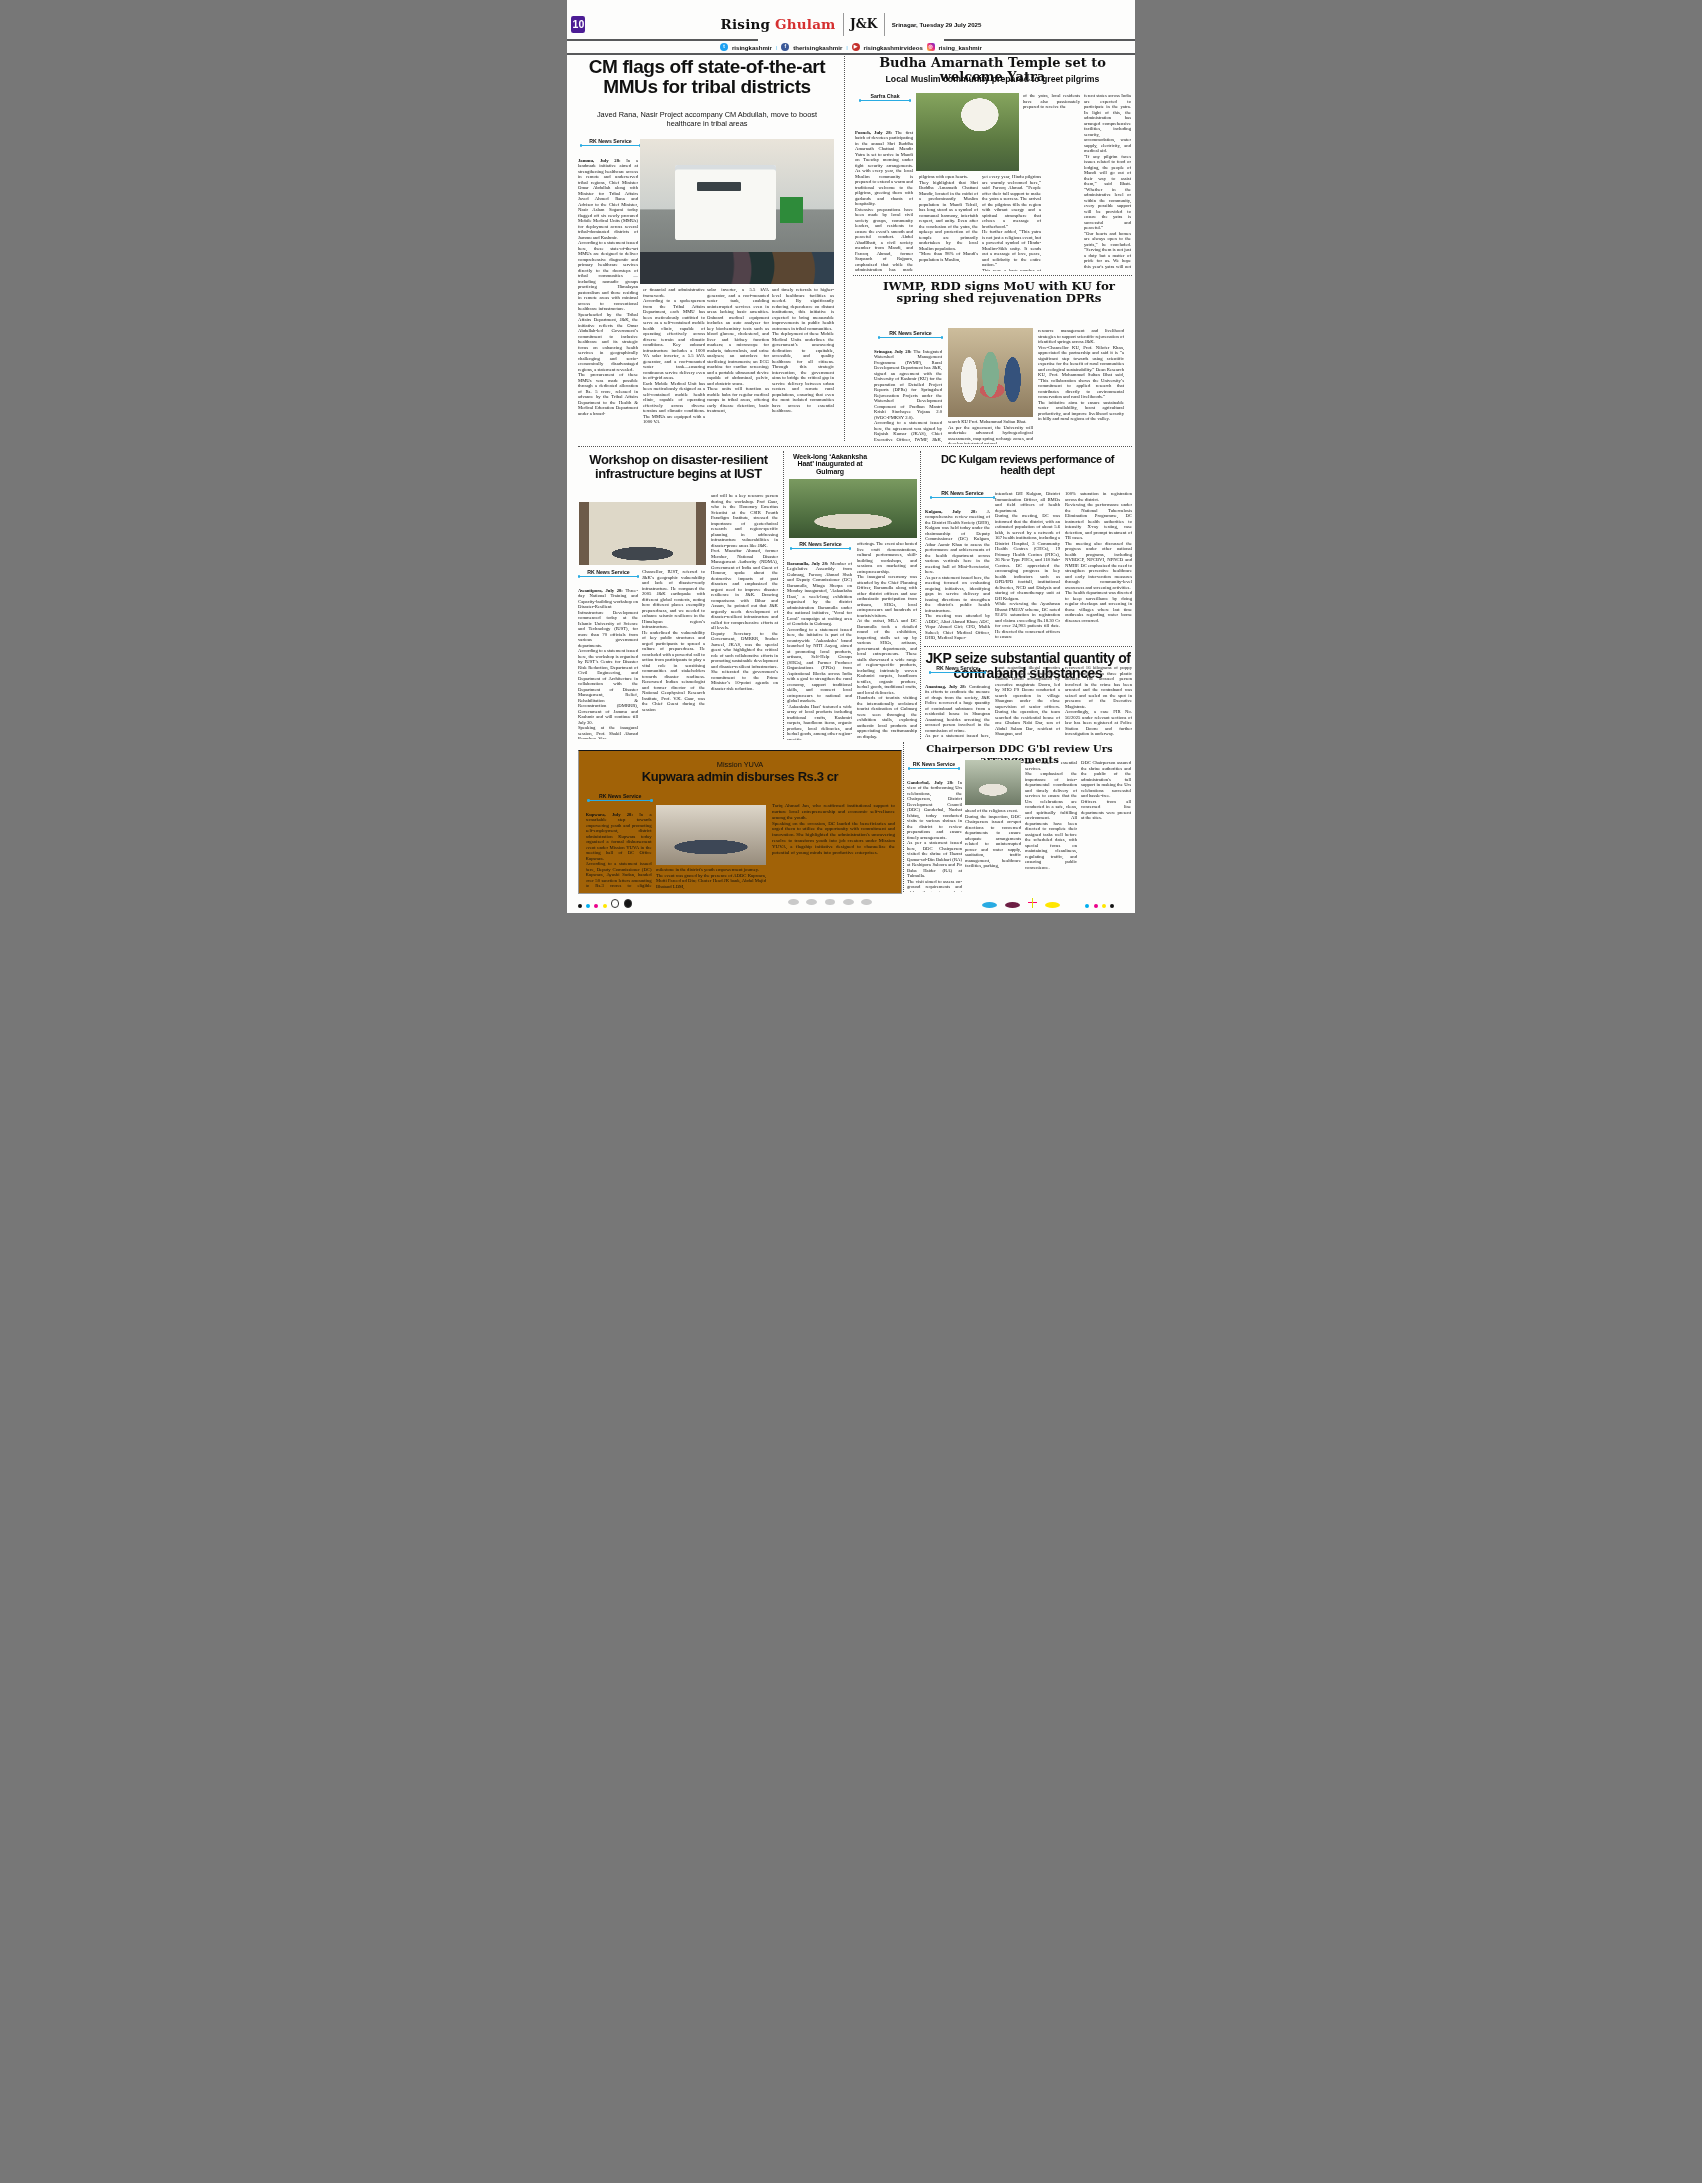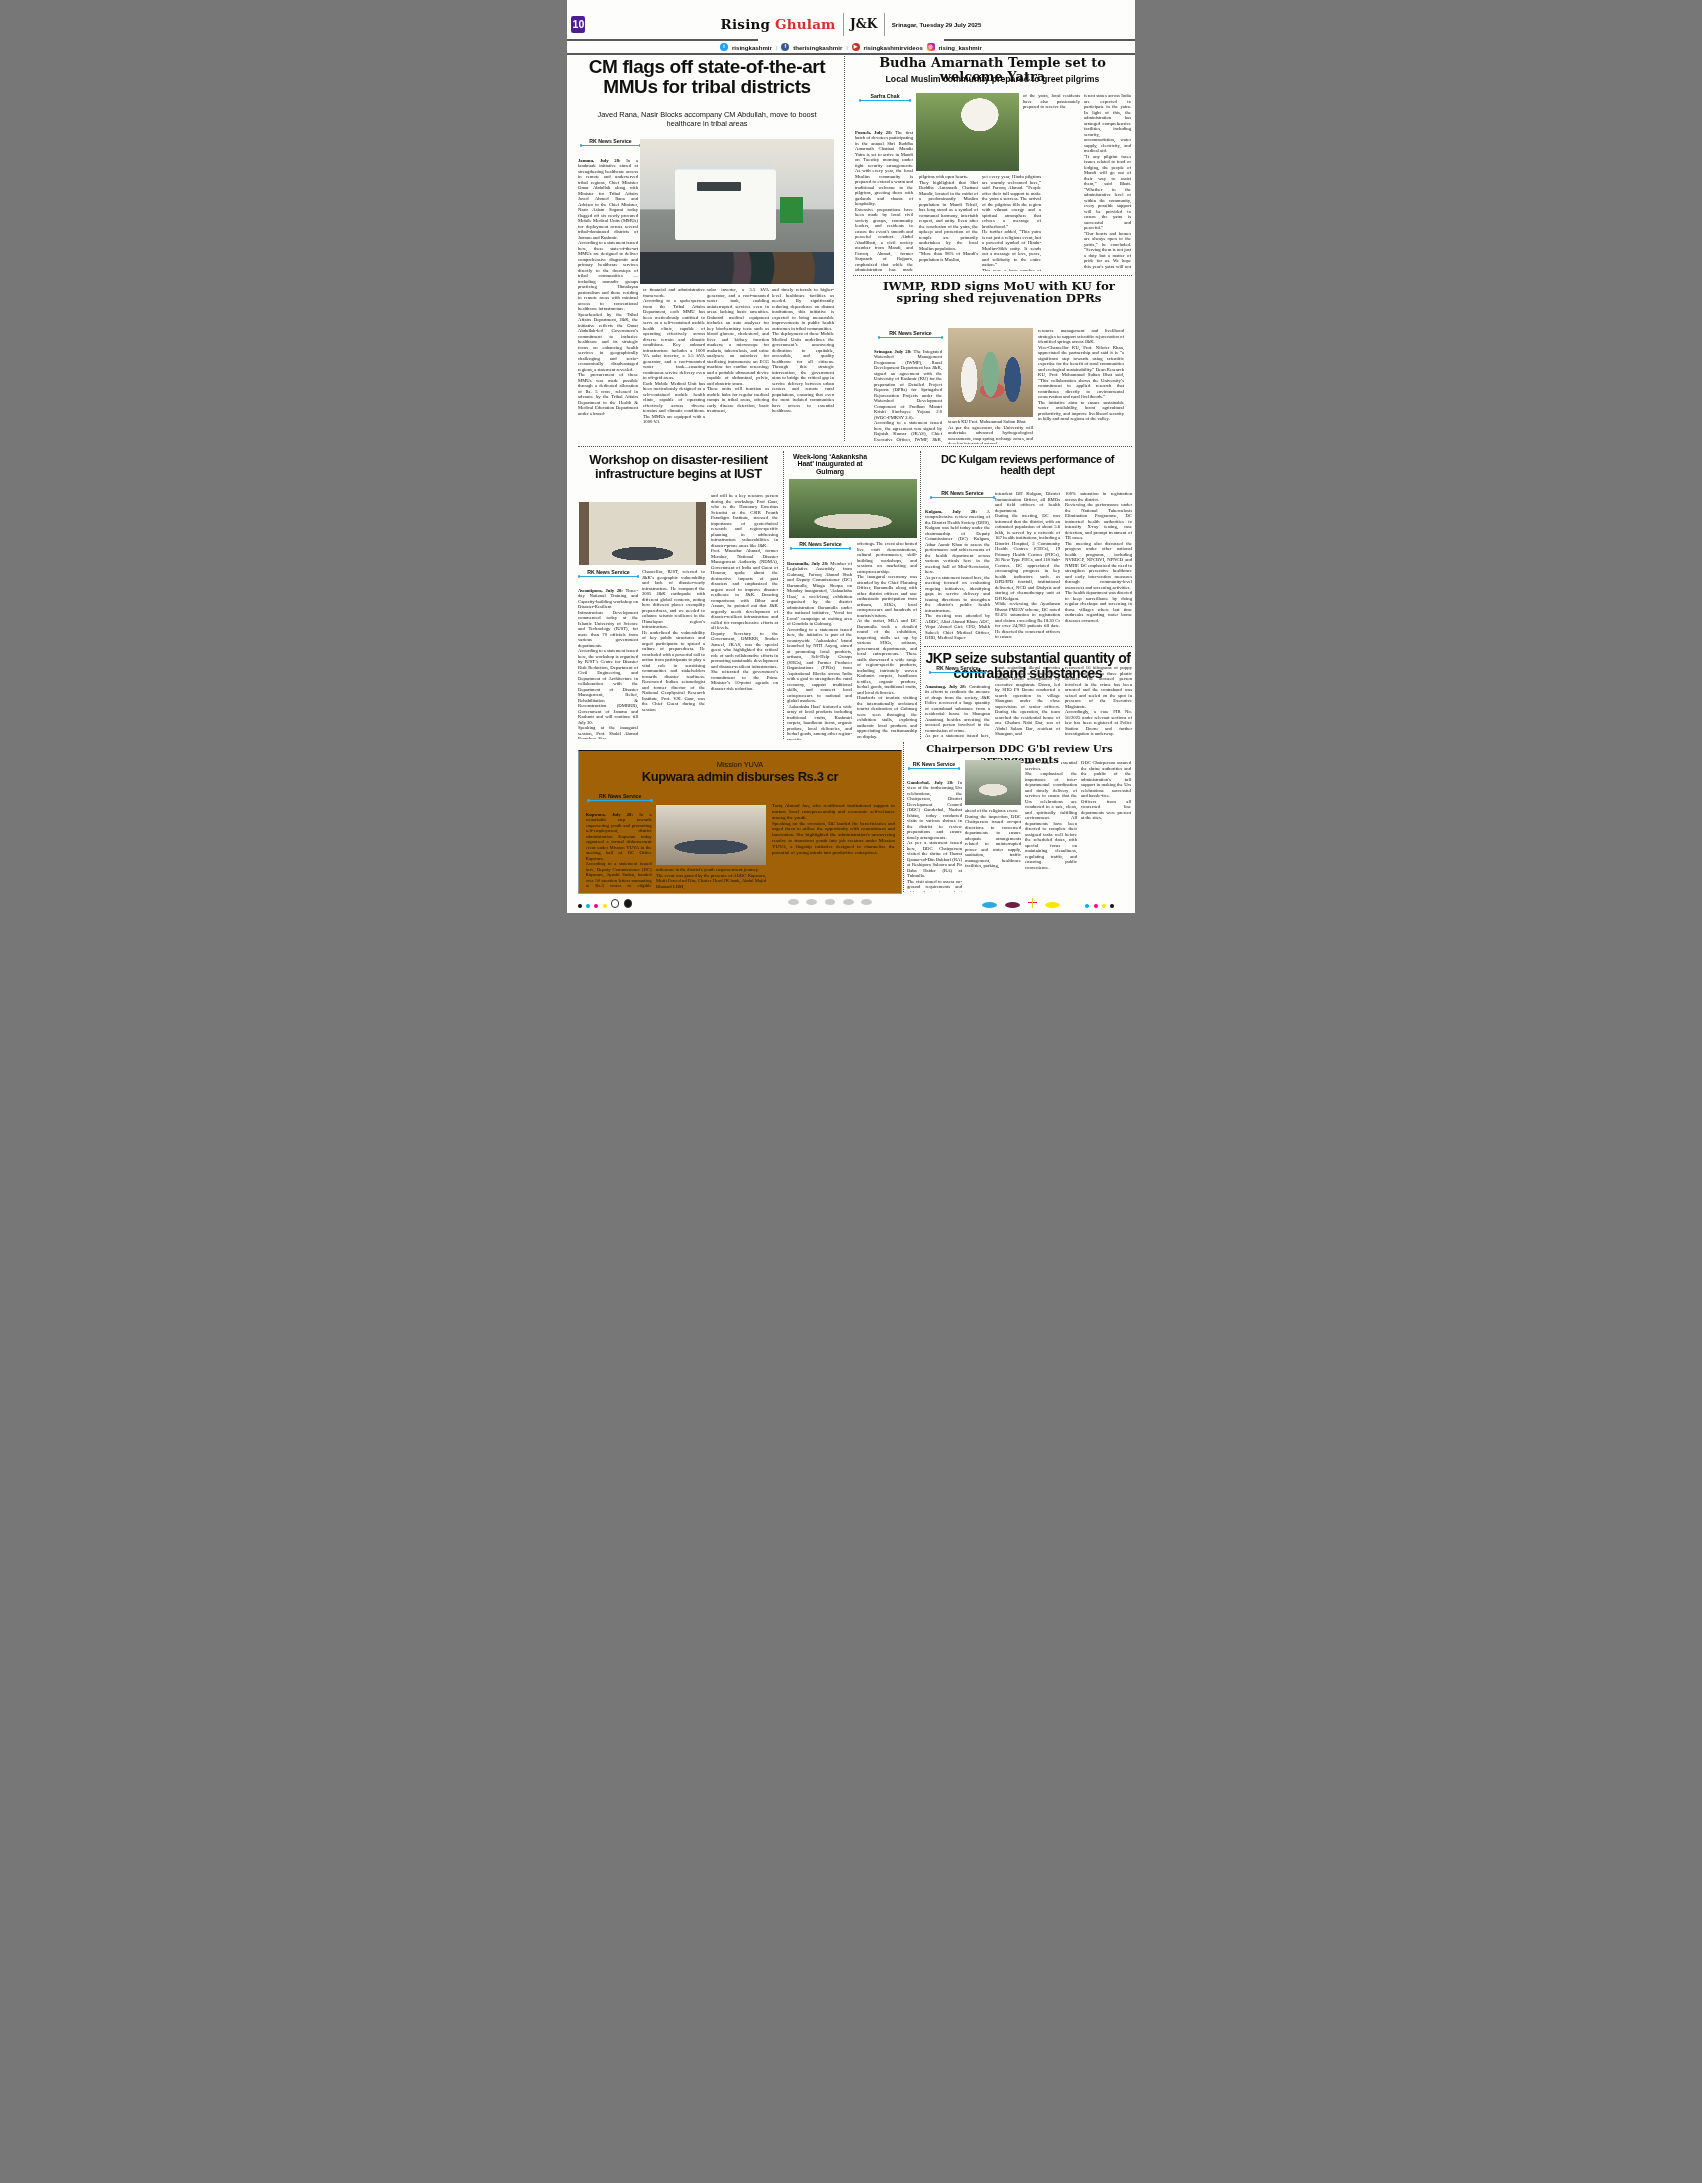--- a/index.html
+++ b/index.html
@@ -104,21 +104,21 @@
     <span>therisingkashmir</span>
     <span class="ssep">I</span>
     <span class="sicon yt">▶</span>
     <span>risingkashmirvideos</span>
     <span class="sicon ig">◎</span>
     <span>rising_kashmir</span>
   </div>
   <div class="abs gbar" style="left:0;top:53px;width:568px;"></div>
 
   <div class="abs hl-sans" style="left:11px;top:57px;width:258px;font-size:19px;">CM flags off state-of-the-art MMUs for tribal districts</div>
-  <div class="abs subhead" style="left:26px;top:110px;width:228px;font-size:7.4px;font-weight:500;">Javed Rana, Nasir Blocks accompany CM Abdullah, move to boost healthcare in tribal areas</div>
+  <div class="abs subhead" style="left:26px;top:110px;width:228px;font-size:7.4px;font-weight:500;">Javed Rana, Nasir Project accompany CM Abdullah, move to boost healthcare in tribal areas</div>
   <div class="abs" style="left:13px;top:138px;width:61px;">
     <div class="byline">RK News Service</div>
       <div class="byrule"></div>
   </div>
 
   <div class="photo ph-mmu" style="left:73px;top:139px;width:194px;height:145px;">
     <div class="bus">
         <div class="buswin"></div>
       </div>
     <div class="flag"></div>

